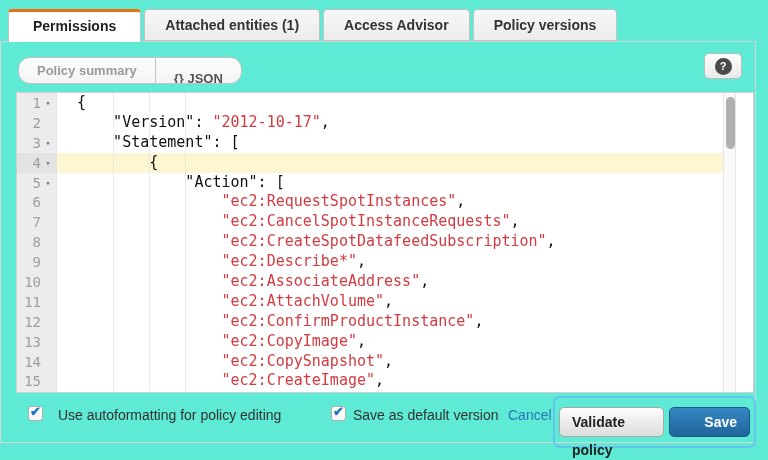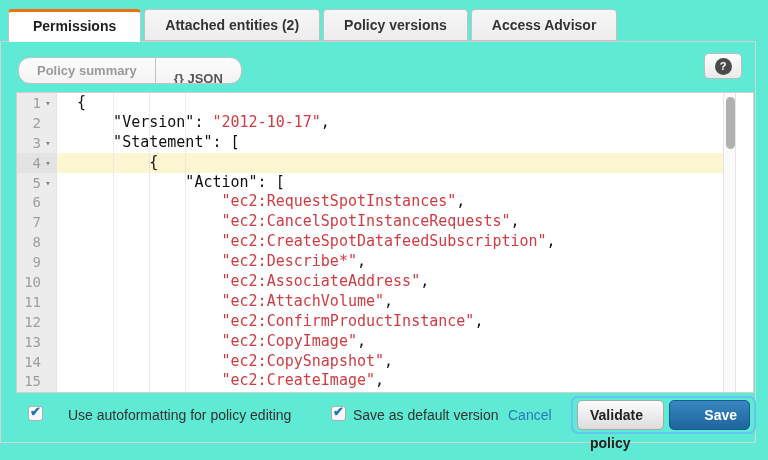--- a/index.html
+++ b/index.html
@@ -52,39 +52,39 @@
   .vthumb { position:absolute; left:2px; top:4px; width:9px; height:52px; background:#b0b0b0; border-radius:5px; cursor:pointer; }
 
   
   .footer { position:absolute; left:0; top:394px; width:756px; height:44px; z-index:2; }
   .chk { position:absolute; width:15px; height:15px; border:1px solid #b0b0b0; border-radius:3px;
          background:linear-gradient(#fff,#f4f4f4); cursor:pointer; }
   .chk .mark { position:absolute; left:1px; top:-3px; color:#1d74bc; font-size:13px; font-weight:bold; }
   .chk1 { left:28px; top:12px; }
   .chk2 { left:331px; top:12px; }
   .chk-label { position:absolute; top:13px; font-size:14px; color:#333; }
-  .lbl1 { left:68px; } .lbl2 { left:353px; }
+  .lbl1 { left:58px; } .lbl2 { left:353px; }
   .cancel { position:absolute; left:508px; top:13px; font-size:14px; font-weight:normal; color:#2979b8; cursor:pointer;text-align:center; }
-  .btn-group { position:absolute; left:553px; top:2px; height:38px; border:2px solid #63c6ec; border-radius:7px;
-               padding:2px 4px; display:flex; gap:5px; align-items:center;margin-left:18px; }
+  .btn-group { position:absolute; left:553px; top:2px; height:52px; border:2px solid #63c6ec; border-radius:7px;
+               padding:2px 4px; display:flex; gap:5px; align-items:center; }
   .btn { height:30px; line-height:28px; padding:0 12px; border-radius:5px; font-size:14px; font-weight:bold; cursor:pointer; }
   .btn-validate { background:linear-gradient(#fdfdfd,#dcdcdc); border:1px solid #a8a8a8; color:#222; }
   .btn-save { background:linear-gradient(#3787c2,#1f649c); border:1px solid #1a5a90; color:#fff;padding-left:34px; }
 </style>
 </head>
 <body>
 
 <div id="page">
 
   <div class="tabrow-border"></div>
   <div class="tabs">
     <div class="tab active">Permissions</div>
-    <div class="tab">Attached entities (2)</div>
+    <div class="tab">Attached entities (1)</div>
+    <div class="tab">Access Advisor</div>
     <div class="tab">Policy versions</div>
-    <div class="tab">Access Advisor</div>
   </div>
 
   <div class="panel-border"></div>
 
   <div class="seg">
     <div class="seg-btn first">Policy summary</div>
     <div class="seg-btn second">{} JSON</div>
   </div>
   <div class="help-btn">
     <span class="help-circle">?</span>

